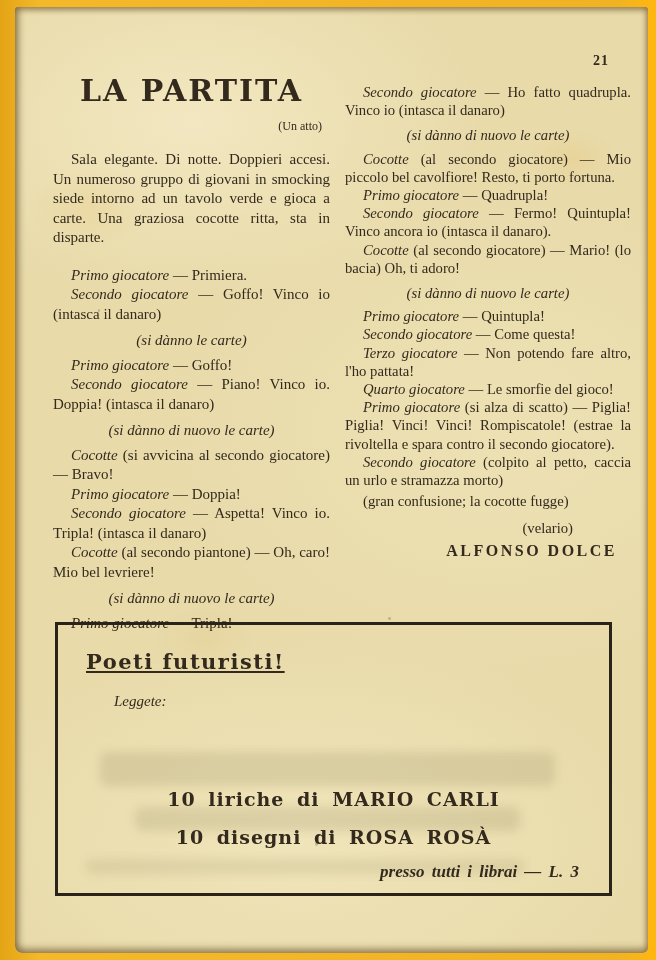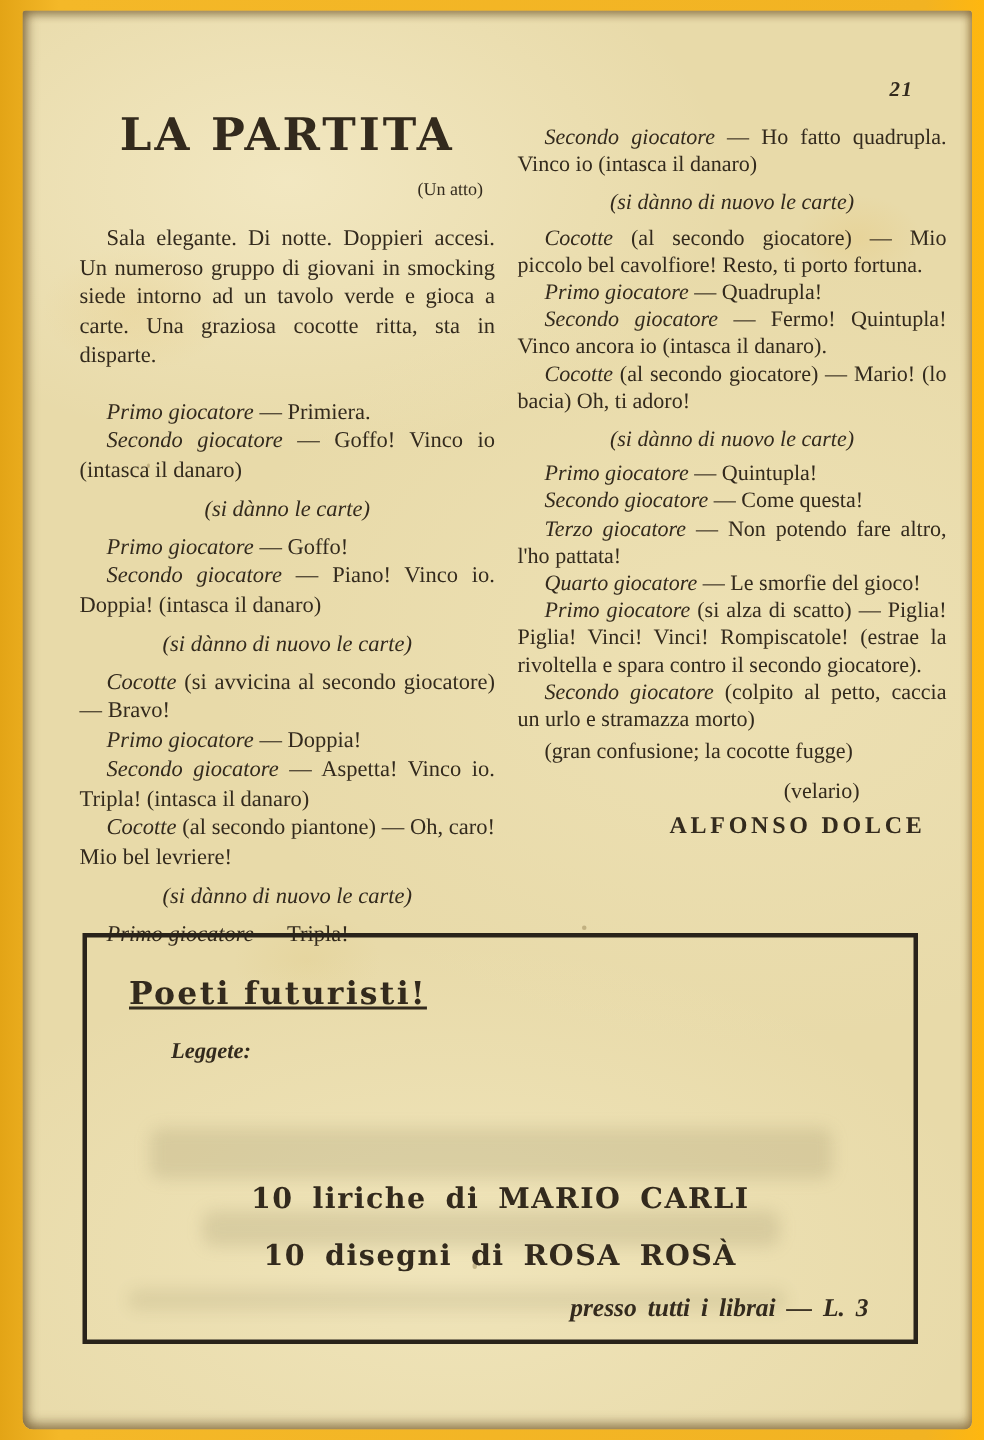--- a/index.html
+++ b/index.html
@@ -18,21 +18,21 @@
       #e8daa9;
     border-radius:2px 2px 5px 7px;
     box-shadow: inset 4px 0 7px rgba(96,72,34,.45),
                 inset 0 4px 5px rgba(96,72,34,.32),
                 inset -3px 0 5px rgba(160,112,40,.28),
                 inset 0 -5px 7px rgba(96,72,34,.42);}
   .speck{position:absolute;border-radius:50%;background:rgba(120,96,50,.35);}
   .ghost{position:absolute;filter:blur(5px);border-radius:8px;background:rgba(140,130,88,.2);}
 
   .page-number{position:absolute;left:578px;top:46px;width:36px;font-size:14px;
-    font-weight:bold;letter-spacing:1px;font-style:italic;}
+    font-weight:bold;letter-spacing:1px;}
 
   .col{position:absolute;font-size:15px;line-height:19.5px;text-align:justify;}
   .col-left{left:38px;top:50px;width:277px;}
   .col-right{left:330px;top:76px;width:286px;line-height:18.2px;font-size:14.7px;}
 
   .play-title{margin:24px 0 0;text-align:center;font-family:"DejaVu Serif",serif;
     font-weight:bold;font-size:30px;letter-spacing:2px;white-space:nowrap;}
   .play-subtitle{margin:16px 8px 14px 0;text-align:right;font-size:12px;}
 
   .blk{margin:0;text-indent:18px;}
@@ -41,21 +41,21 @@
   .blk.direction{margin:7px 0 5px;text-indent:0;text-align:center;font-style:italic;}
   .blk.right-line{margin-top:9px;text-indent:0;text-align:right;padding-right:58px;}
   .blk.author-line{margin-top:4px;text-indent:0;text-align:right;padding-right:14px;
     font-size:16px;letter-spacing:2.5px;font-weight:600;}
   .blk em{font-style:italic;}
 
   .ad-box{position:absolute;left:40px;top:615px;width:551px;height:268px;
     border:3px solid #29231a;background:transparent;}
   .ad-headline{position:absolute;left:28px;top:24px;font-family:"DejaVu Serif",serif;
     font-weight:bold;font-size:21px;letter-spacing:1.5px;text-decoration:underline;}
-  .ad-leggete{position:absolute;left:56px;top:68px;font-size:15px;font-weight:bold;
+  .ad-leggete{position:absolute;left:56px;top:68px;font-size:15px;font-weight:normal;
     font-style:italic;}
   .ad-title{position:absolute;left:0;right:0;top:94px;text-align:center;
     font-family:"Liberation Sans",sans-serif;font-weight:bold;font-size:43px;
     letter-spacing:7px;word-spacing:42px;white-space:nowrap;color:#241f15;}
   .ad-line{position:absolute;left:0;right:0;text-align:center;
     font-family:"DejaVu Serif",serif;font-weight:bold;font-size:19px;
     letter-spacing:1px;word-spacing:5px;}
   .ad-line1{top:163px;}
   .ad-line2{top:201px;}
   .ad-footer{position:absolute;right:30px;top:237px;font-size:17px;font-weight:bold;

